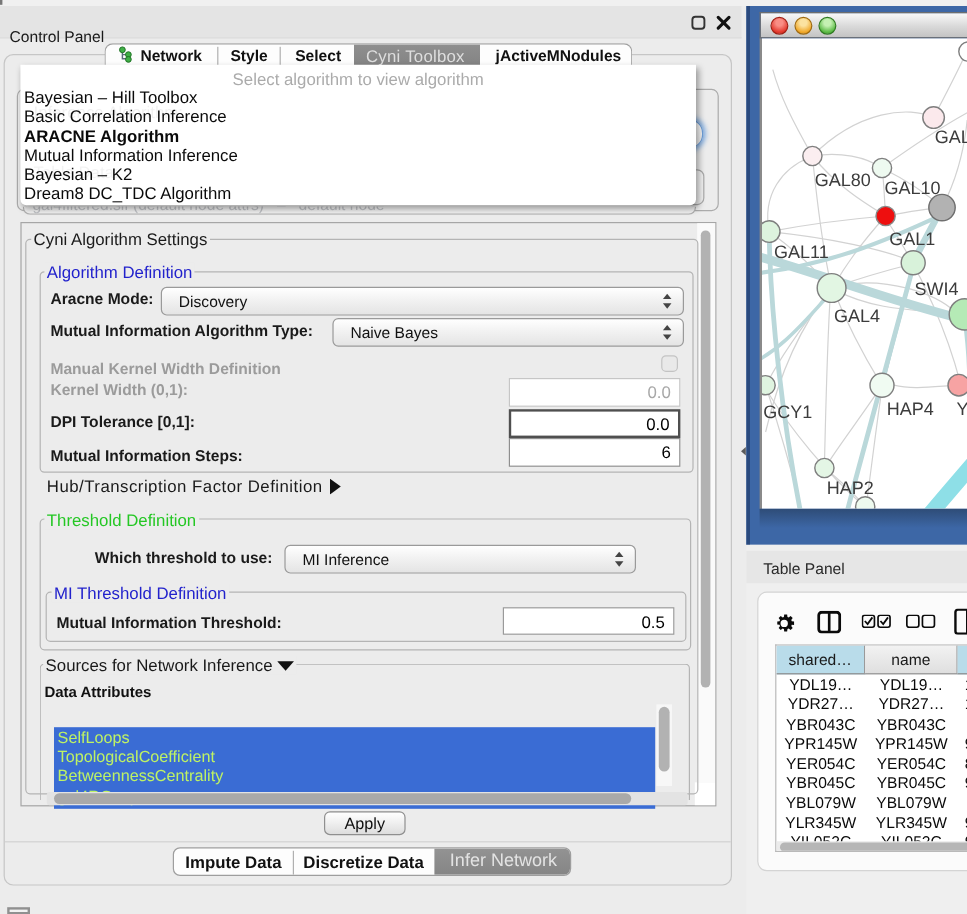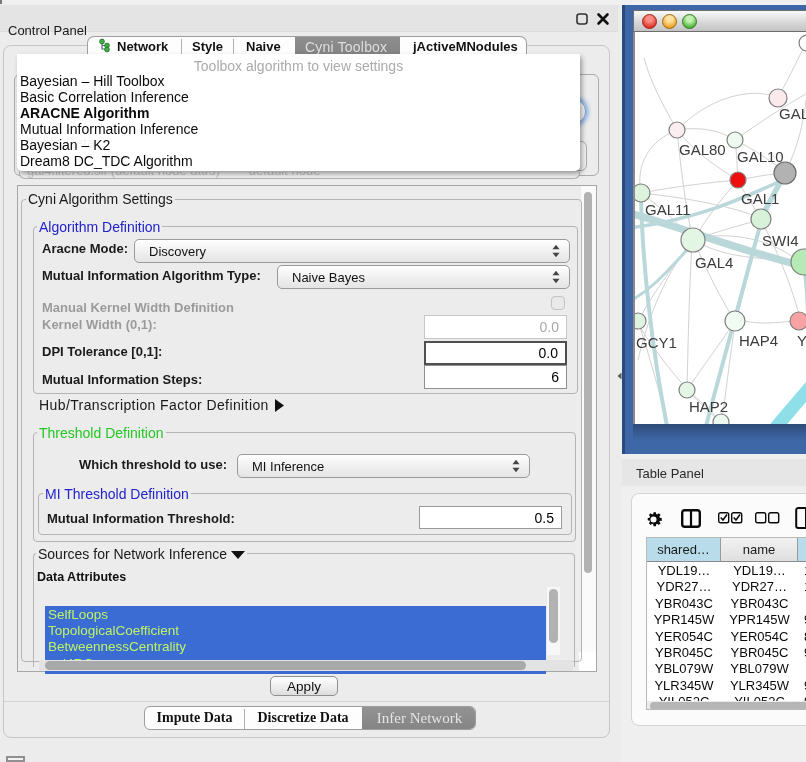--- a/index.html
+++ b/index.html
@@ -145,50 +145,50 @@
   <div class="abs" style="left:39px;top:660px;width:534px;height:11px;background:#e3e3e3;border-radius:2px;"></div>
   <div class="abs" style="left:45px;top:661px;width:481px;height:9px;background:#a9a9a9;border-radius:4.5px;"></div>
 
   <div class="abs" style="left:270px;top:676px;width:68px;height:20px;border:1px solid #8f8f8f;border-radius:5px;
        background:linear-gradient(#ffffff,#efefef 50%,#dddddd);box-sizing:border-box;"></div>
   <div class="abs" style="left:270px;top:679px;width:68px;text-align:center;font-size:13.5px;color:#111;">Apply</div>
 
   <div class="abs" style="left:4px;top:701px;width:605px;height:1px;background:#d2d2d2;"></div>
 
   <div class="abs" style="left:144px;top:706px;width:332px;height:24px;background:#fdfdfd;border:1px solid #9e9e9e;
-       border-radius:6px;box-sizing:border-box;overflow:hidden;font-size:13px;font-family:Liberation Serif, serif;">
+       border-radius:6px;box-sizing:border-box;overflow:hidden;font-size:13px;">
     <div style="position:absolute;left:0;top:0;width:99px;height:100%;line-height:22px;text-align:center;color:#111;font-weight:bold;font-size:14px;">Impute Data</div>
     <div style="position:absolute;left:99px;top:2px;width:1px;height:20px;background:#b0b0b0;"></div>
     <div style="position:absolute;left:99px;top:0;width:118px;height:100%;line-height:22px;text-align:center;color:#111;font-weight:bold;font-size:14px;">Discretize Data</div>
     <div style="position:absolute;left:217px;top:0;width:115px;height:100%;line-height:22px;text-align:center;color:#e3e3e3;font-weight:normal;font-size:15px;
          background:linear-gradient(#939393,#858585);">Infer Network</div>
   </div>
 
   <div class="abs" style="left:87px;top:36px;width:440px;height:19px;background:#fdfdfd;border:1px solid #9e9e9e;
        border-bottom:none;border-radius:7px 7px 0 0;box-sizing:border-box;overflow:hidden;font-size:13px;">
     <div style="position:absolute;left:207px;top:0;width:105px;height:100%;background:linear-gradient(#8f8f8f,#838383);"></div>
     <div style="position:absolute;left:29px;top:2px;color:#111;font-weight:bold;">Network</div>
     <div style="position:absolute;left:93px;top:2px;width:1px;height:16px;background:#b0b0b0;"></div>
     <div style="position:absolute;left:104px;top:2px;color:#111;font-weight:bold;">Style</div>
     <div style="position:absolute;left:145px;top:2px;width:1px;height:16px;background:#b0b0b0;"></div>
-    <div style="position:absolute;left:158px;top:2px;color:#111;font-weight:bold;">Naive</div>
+    <div style="position:absolute;left:158px;top:2px;color:#111;font-weight:bold;">Select</div>
     <div style="position:absolute;left:217px;top:2px;color:#dedede;font-weight:normal;font-size:14px;letter-spacing:0.2px;">Cyni Toolbox</div>
     <div style="position:absolute;left:325px;top:2px;color:#111;font-weight:bold;">jActiveMNodules</div>
   </div>
 
   <svg class="abs" style="left:98px;top:38px;" width="14" height="15" viewBox="0 0 14 15">
     <path d="M4 4 L4 11 L8 11 M4 7.5 L8 7.5" stroke="#5a6b7a" stroke-width="1.2" fill="none"></path>
     <circle cx="4" cy="3.5" r="2.4" fill="#3faf46" stroke="#1e7024" stroke-width="0.8"></circle>
     <circle cx="9" cy="7.5" r="2.4" fill="#3faf46" stroke="#1e7024" stroke-width="0.8"></circle>
     <circle cx="9" cy="11.5" r="2.4" fill="#3faf46" stroke="#1e7024" stroke-width="0.8"></circle>
   </svg>
 
   <div class="abs" style="left:17px;top:54px;width:563px;height:117px;background:#fff;
        border-radius:0 0 5px 5px;box-shadow:2px 3px 5px rgba(0,0,0,0.35);font-size:14px;">
-    <div style="position:absolute;left:0;top:4px;width:100%;text-align:center;color:#ababab;">Toolbox algorithm to view settings</div>
+    <div style="position:absolute;left:0;top:4px;width:100%;text-align:center;color:#ababab;">Select algorithm to view algorithm</div>
     <div style="position:absolute;left:11px;top:31px;color:rgba(40,40,40,0.07);">Inference Algorithm:</div>
     <div style="position:absolute;left:11px;top:81px;color:rgba(40,40,40,0.06);">Table Data:</div>
     <div style="position:absolute;left:3px;top:19px;color:#0a0a0a;line-height:16px;">
       <div>Bayesian – Hill Toolbox</div>
       <div>Basic Correlation Inference</div>
       <div style="font-weight:bold;">ARACNE Algorithm</div>
       <div>Mutual Information Inference</div>
       <div>Bayesian – K2</div>
       <div>Dream8 DC_TDC Algorithm</div>
     </div>

